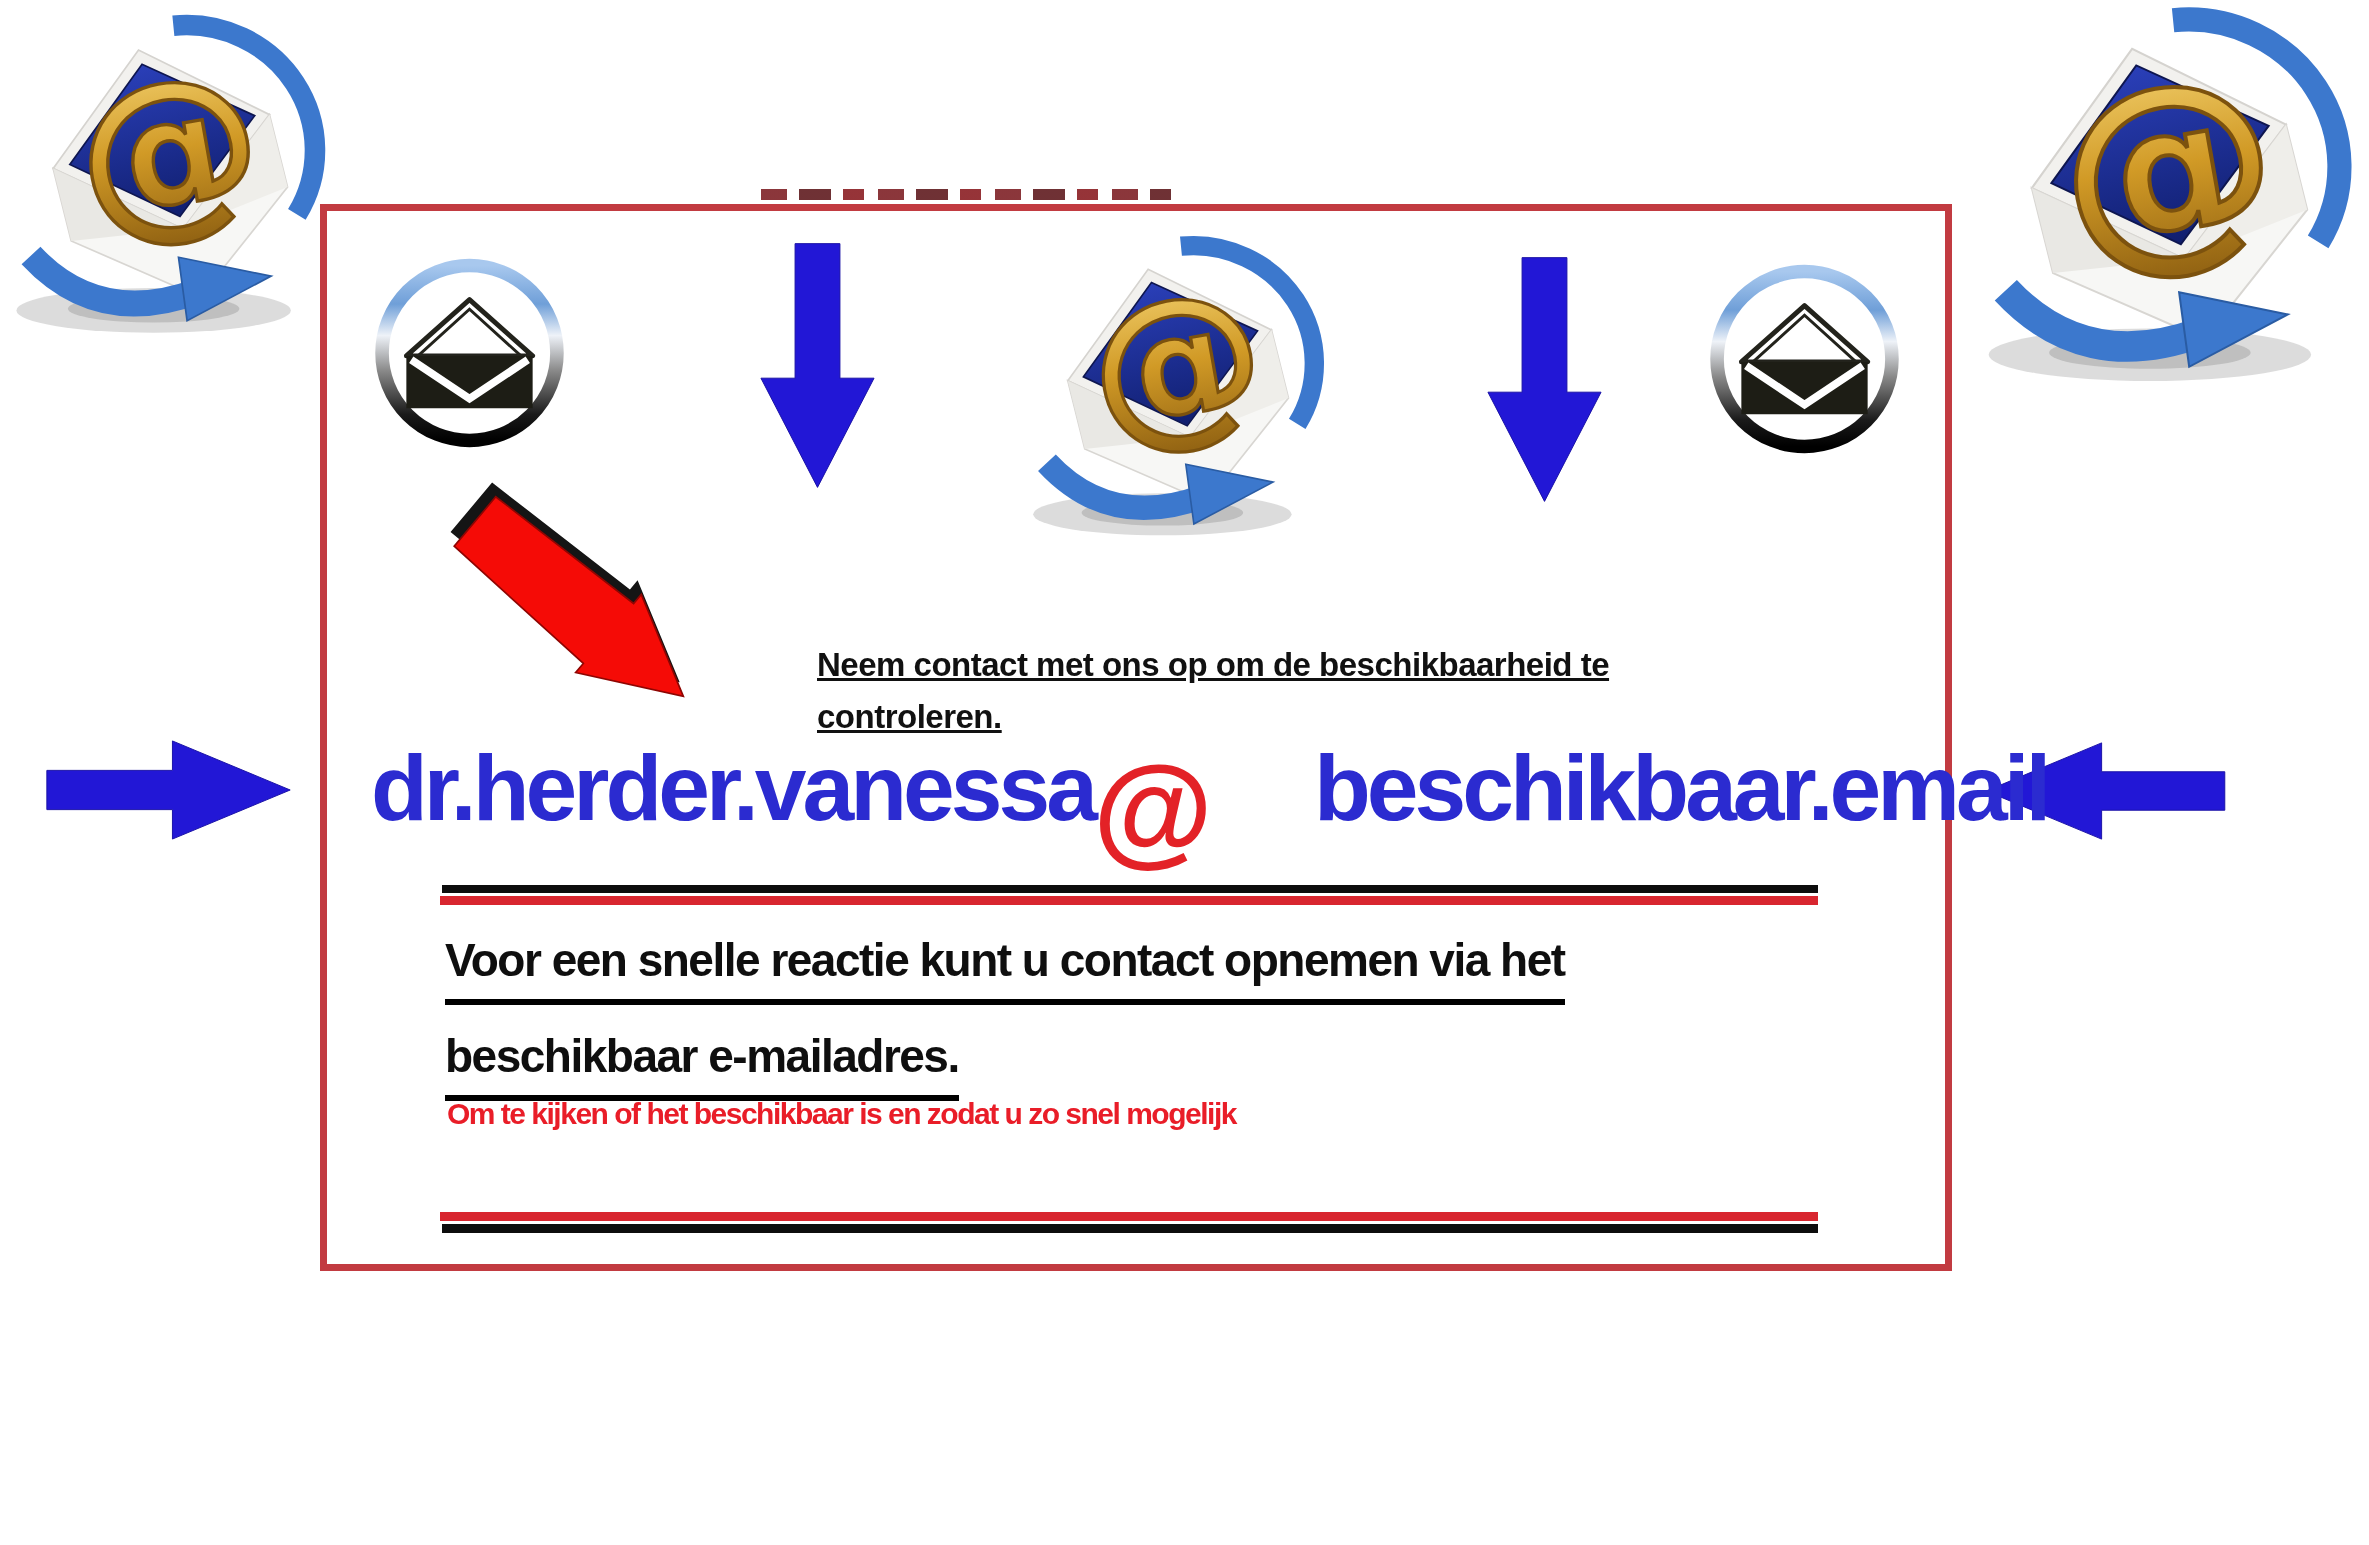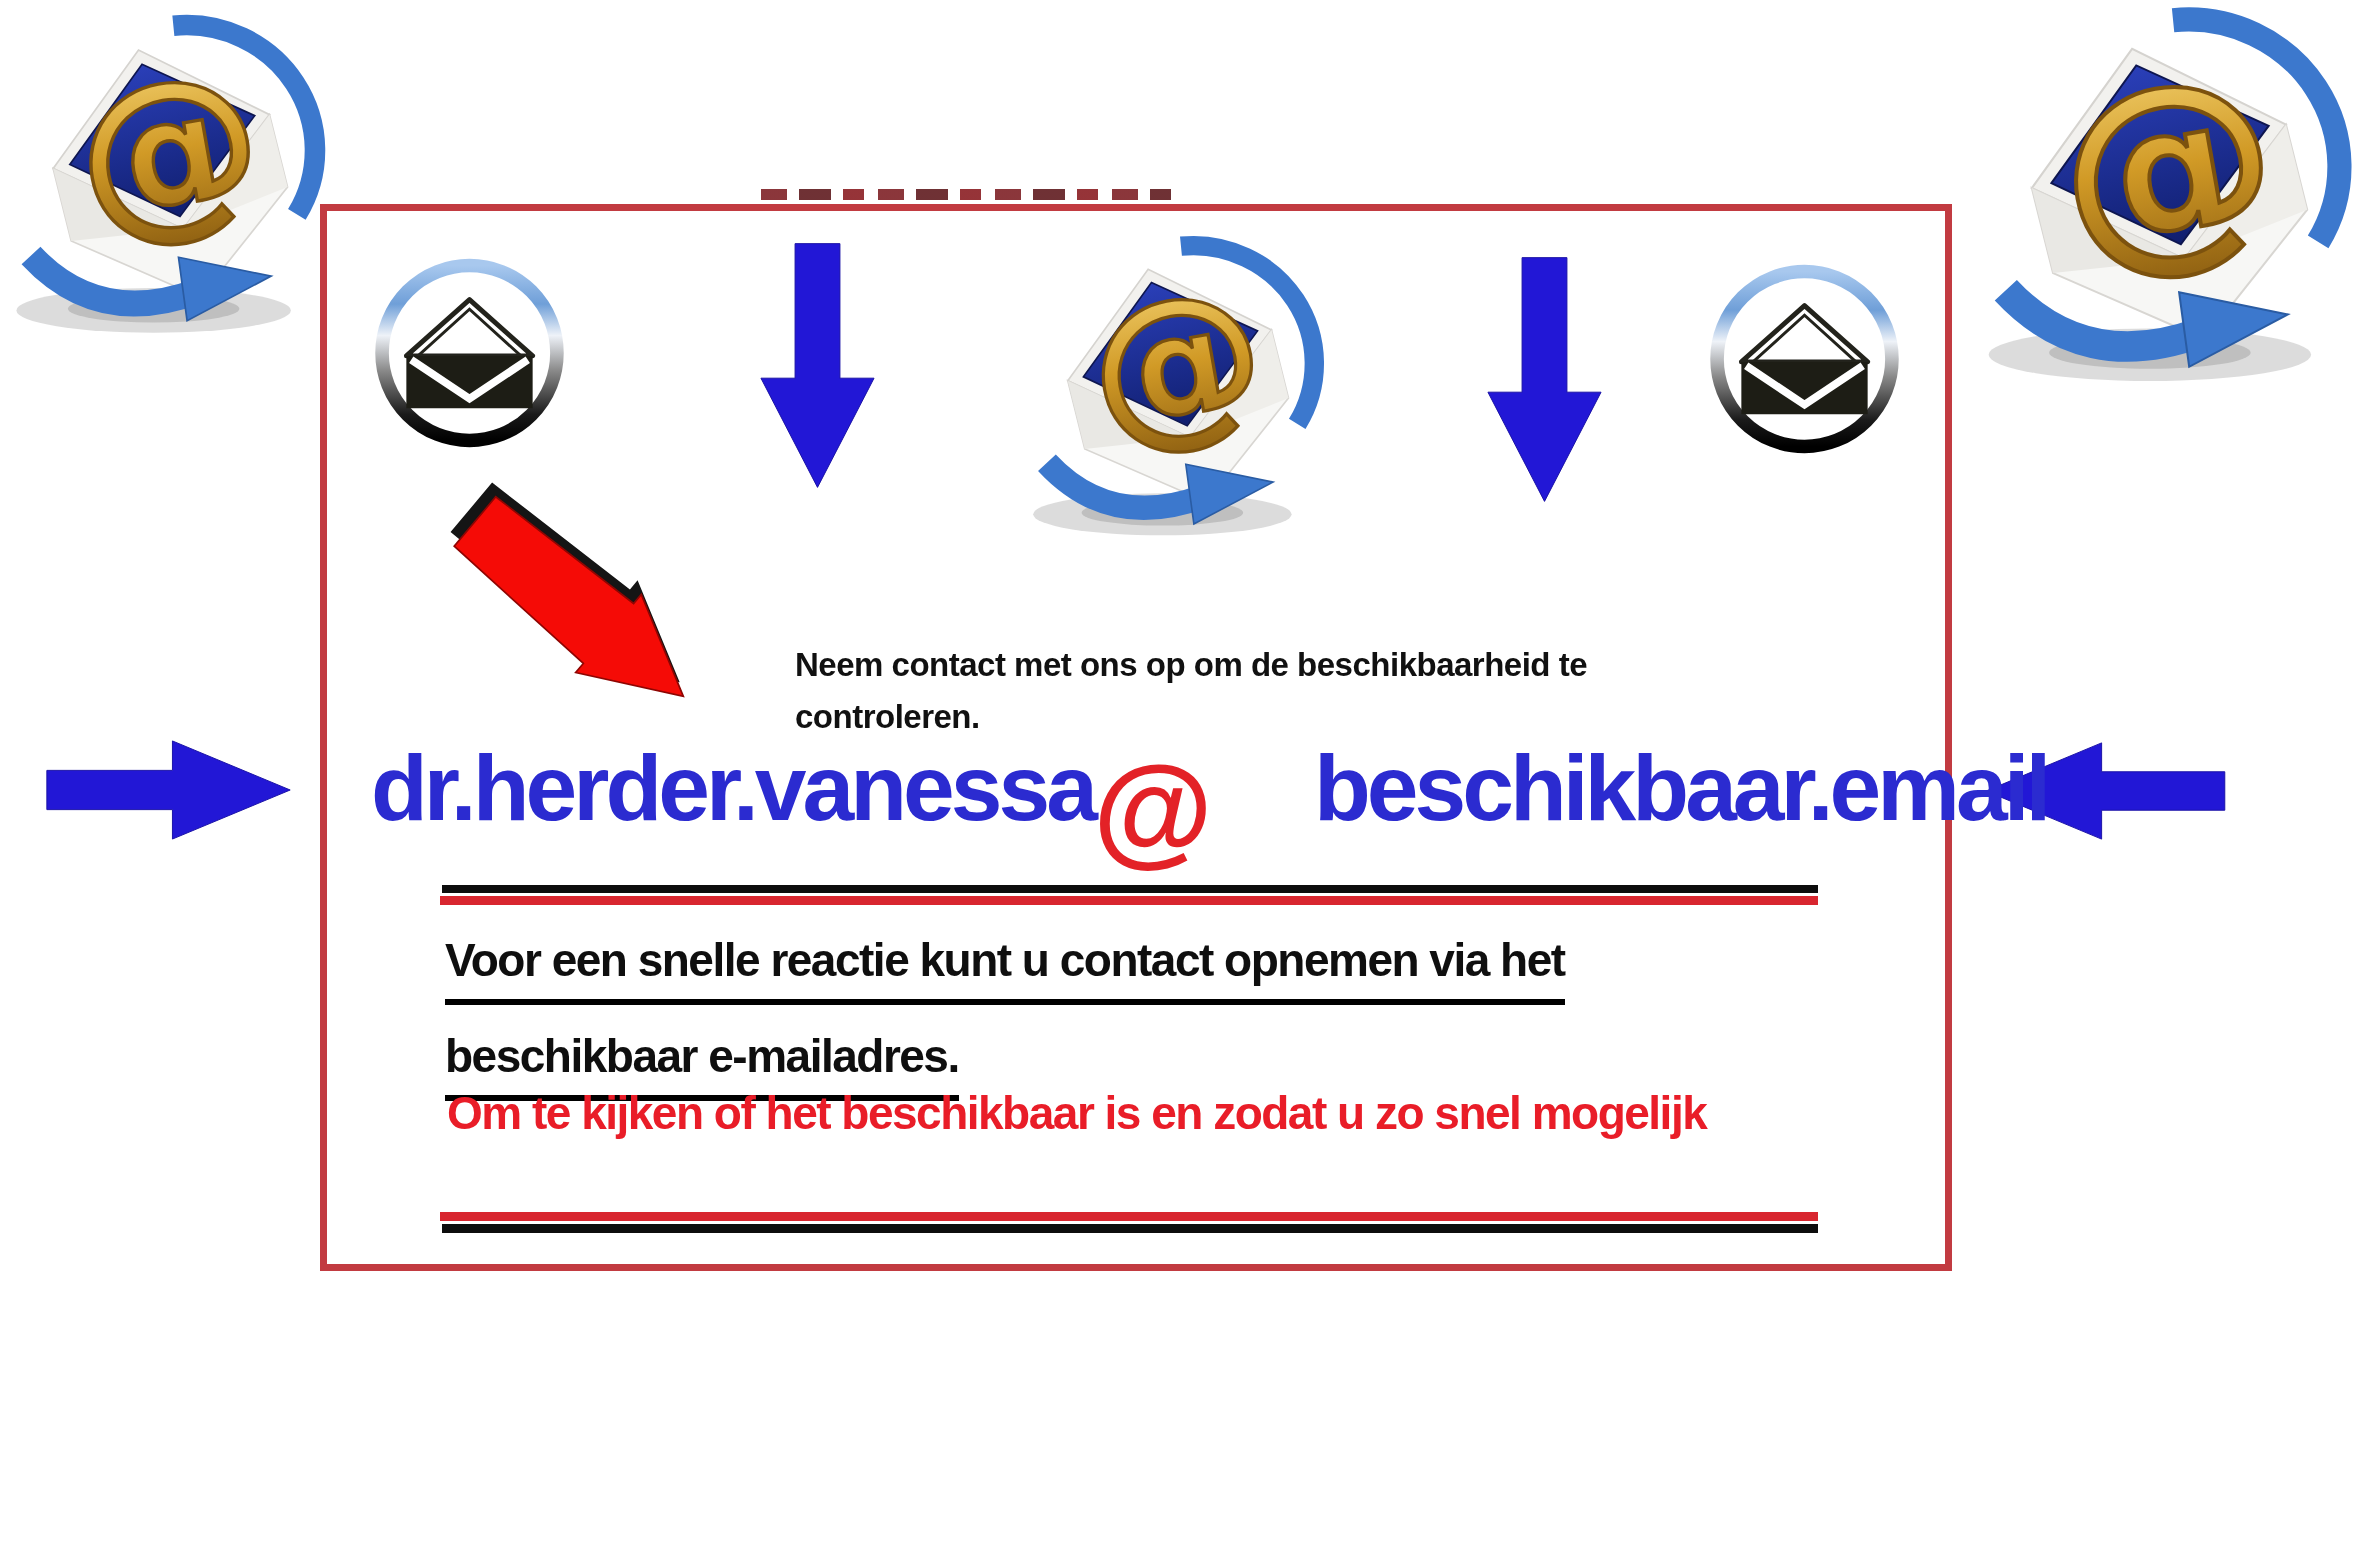--- a/index.html
+++ b/index.html
@@ -30,23 +30,23 @@
     opacity:.9;
   }
 
   
   #important-title{
     left:900px;top:572px;
     font-size:56px;font-weight:800;color:#111111;
     letter-spacing:16px;white-space:nowrap;
   }
   #subtitle{
-    left:795px;top:639px;width:796px;
+    left:817px;top:639px;width:796px;
     font-size:33px;font-weight:bold;color:#111111;
-    line-height:52px;letter-spacing:-0.5px;
+    line-height:52px;letter-spacing:-0.5px;text-decoration:underline;
   }
 
   
   .email-blue{
     font-size:93px;font-weight:bold;color:#2b2bd0;
     letter-spacing:-4px;white-space:nowrap;line-height:1;margin-left:40px;
   }
   #email-local{left:331px;top:742px;}
   #email-at{
     left:1093px;top:748px;
@@ -60,21 +60,21 @@
   #line-top-red{left:440px;top:896px;width:1378px;background:#d8262f;}
   #line-bot-red{left:440px;top:1212px;width:1378px;background:#d8262f;}
   #line-bot-black{left:442px;top:1224px;width:1376px;background:#0d0d0d;}
 
   
   #quick-note{left:445px;top:933px;color:#0f0f0f;font-size:46px;font-weight:bold;letter-spacing:-1.5px;}
   #quick-note .row{margin-bottom:24px;}
   .u-line{display:inline-block;border-bottom:6px solid #000;padding-bottom:12px;white-space:nowrap;}
 
   
-  #avail-note{left:447px;top:1080px;color:#e91d28;font-size:46px;font-weight:bold;letter-spacing:-1.5px;line-height:67px;}
+  #avail-note{left:447px;top:1080px;color:#e91d28;font-size:30px;font-weight:bold;letter-spacing:-1.5px;line-height:67px;}
   #avail-note .row{white-space:nowrap;}
 
   svg{display:block;}
 </style>
 </head>
 <body>
 
 <div id="canvas">
 
   <svg width="0" height="0" style="position:absolute">

